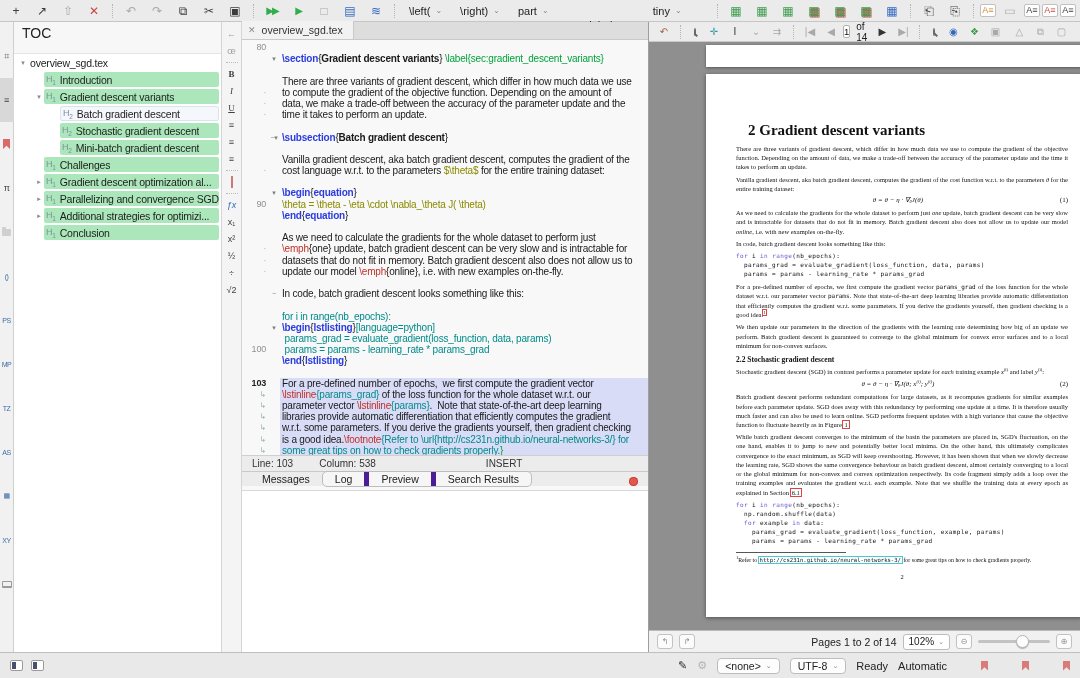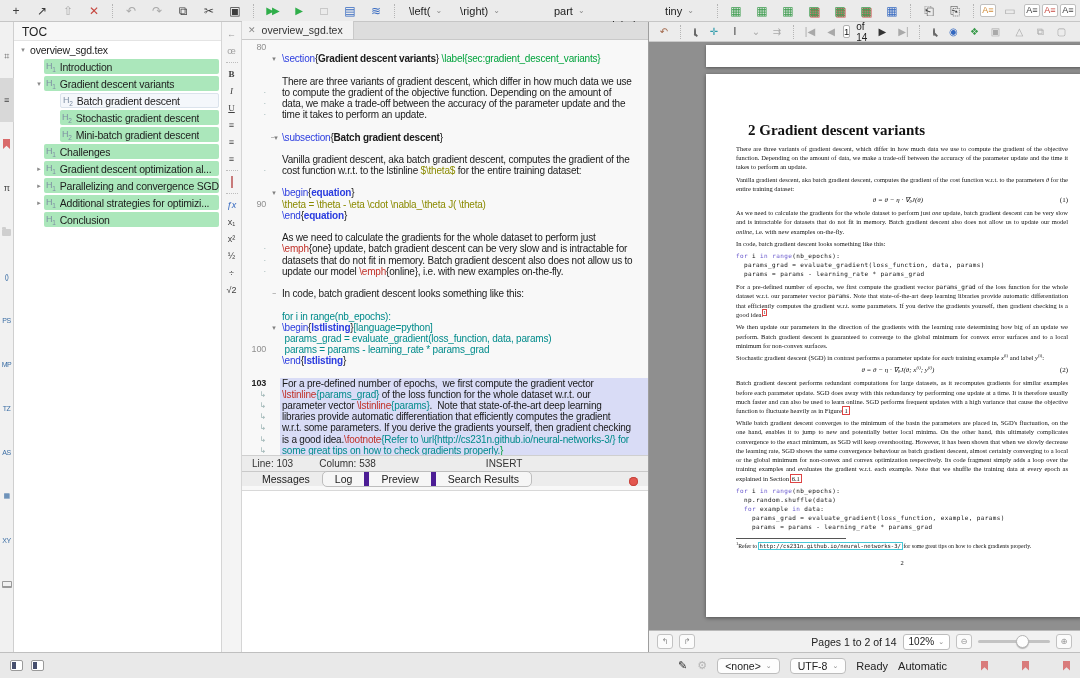--- a/index.html
+++ b/index.html
@@ -27,21 +27,21 @@
   .stripbtn.sel{background:#d8d8d8;}
   .stripbtn .tx{font-size:7px;color:#3b6ea5;letter-spacing:-0.5px;}
   .stripbtn .tx.dk{color:#3d3d3d;font-size:9px;}
   .ic-bm{width:7px;height:10px;background:#d96a6a;clip-path:polygon(0 0,100% 0,100% 100%,50% 68%,0 100%);}
   .ic-folder{width:9px;height:7px;background:#cfcfcf;border-radius:1px;position:relative;}
   .ic-folder::before{content:"";position:absolute;left:0;top:-2px;width:4px;height:2px;background:#cfcfcf;border-radius:1px 1px 0 0;}
   .ic-laptop{width:10px;height:7px;border:1px solid #9a9a9a;border-bottom-width:2px;border-radius:1px;}
 
   
   .toc{position:absolute;left:14px;top:22px;width:208px;height:630px;background:#ffffff;border-right:1px solid #d5d5d5;}
-  .toc-title{font-size:12px;color:#222;padding:3px 0 1px 8px;background:#f7f7f7;border-bottom:1px solid #e4e4e4;}
+  .toc-title{font-size:14px;color:#222;padding:3px 0 12px 8px;background:#f7f7f7;border-bottom:1px solid #e4e4e4;}
   .trow{display:flex;align-items:center;height:17px;font-size:10.5px;letter-spacing:-0.2px;cursor:default;}
   .trow .chev{width:10px;text-align:center;color:#8a8a8a;font-size:7px;flex:none;}
   .thl{display:flex;align-items:center;flex:1;height:15px;padding-left:2px;border-radius:2px;margin-right:2px;}
   .thl.green{background:#abe7bb;}
   .thl.selected{background:#f4f7fb;border:1px solid #dbe3ec;}
   .tmark{color:#7d8ea3;font-size:9px;margin-right:4px;flex:none;}
   .tmark sub{font-size:6.5px;}
   .tlabel{color:#1d1d1d;white-space:nowrap;overflow:hidden;}
 
   
@@ -61,21 +61,21 @@
         padding:0 10px 0 6px;font-size:10.5px;color:#333;gap:6px;}
   .etab .x{color:#8a8a8a;font-size:9px;}
   .ecode{position:absolute;top:18px;left:0;right:0;height:415px;overflow:hidden;padding-top:2px;}
   .eline{display:flex;height:11.2px;line-height:11.2px;font-size:10px;letter-spacing:-0.2px;white-space:pre;}
   .eline .gnum{width:26px;text-align:right;color:#909090;font-size:9px;flex:none;padding-right:2px;}
   .eline .gnum.cur{color:#222;font-weight:bold;}
   .eline .gnum.wrapm{color:#9bb3b3;font-size:8px;}
   .eline .gfold{width:12px;text-align:center;color:#808080;font-size:7px;flex:none;}
   .eline .content{flex:1;color:#1a1a1a;overflow:hidden;padding-left:2px;}
   .eline.sel .content{background:#d9dcf6;}
-  .cb{color:#2b3cdf;} .eb{color:#2b3cdf;font-weight:bold;} .bseg{font-weight:bold;}
+  .cb{color:#2b3cdf;font-weight:bold;} .eb{color:#2b3cdf;font-weight:bold;} .bseg{font-weight:bold;}
   .g{color:#00a33c;} .o{color:#8a8a00;} .t{color:#008b8b;} .r{color:#c03028;}
   .estatus{position:absolute;top:433px;left:0;right:0;height:16px;background:#ececec;border-top:1px solid #cfcfcf;
            display:flex;align-items:center;font-size:10px;color:#333;padding-left:10px;}
   .estatus .col{margin-left:26px;} .estatus .mode{margin-left:110px;}
   .bpanel-tabs{position:absolute;top:449px;left:0;right:0;height:15px;background:#ececec;border-top:1px solid #c9c9c9;
            display:flex;align-items:center;padding-left:8px;font-size:10.5px;}
   .btab-plain{padding:1px 12px;color:#222;}
   .seggroup{display:flex;border:1px solid #bdbdbd;border-radius:5px;overflow:hidden;background:#f6f6f6;}
   .btab{padding:1px 12px;color:#222;border-left:5px solid #4c1d95;}
   .btab:first-child{border-left:none;}
@@ -165,21 +165,21 @@
       <span class="tbicon bl">≋</span>
       <span class="tbsep"></span>
       <div class="tbcombo">
         <span>\left(</span>
         <span class="chev">⌄</span>
       </div>
       <div class="tbcombo">
         <span>\right)</span>
         <span class="chev">⌄</span>
       </div>
-      <div class="tbcombo" style="width: 86px; margin-left: 36px;">
+      <div class="tbcombo" style="width: 86px;">
         <span>part</span>
         <span class="chev">⌄</span>
       </div>
       <div class="tbcombo" style="width: 76px; margin-top: 28px;">
         <span>label</span>
         <span class="chev">⌄</span>
       </div>
       <div class="tbcombo" style="width: 82px;">
         <span>tiny</span>
         <span class="chev">⌄</span>
@@ -360,21 +360,21 @@
         <div class="eline"><span class="gnum"></span><span class="gfold">▾</span><span class="content"><span class="cb">\section</span><span>{</span><span class="bseg">Gradient descent variants</span><span>} </span><span class="g">\label</span><span class="g">{sec:gradient_descent_variants}</span></span></div>
         <div class="eline"><span class="gnum"></span><span class="gfold"></span><span class="content"></span></div>
         <div class="eline"><span class="gnum"></span><span class="gfold"></span><span class="content"><span>There are three variants of gradient descent, which differ in how much data we use</span></span></div>
         <div class="eline"><span class="gnum wrapm">·</span><span class="gfold"></span><span class="content"><span>to compute the gradient of the objective function. Depending on the amount of</span></span></div>
         <div class="eline"><span class="gnum wrapm">·</span><span class="gfold"></span><span class="content"><span>data, we make a trade-off between the accuracy of the parameter update and the</span></span></div>
         <div class="eline"><span class="gnum wrapm">·</span><span class="gfold"></span><span class="content"><span>time it takes to perform an update.</span></span></div>
         <div class="eline"><span class="gnum"></span><span class="gfold"></span><span class="content"></span></div>
         <div class="eline"><span class="gnum"></span><span class="gfold">−▾</span><span class="content"><span class="cb">\subsection</span><span>{</span><span class="bseg">Batch gradient descent</span><span>}</span></span></div>
         <div class="eline"><span class="gnum"></span><span class="gfold"></span><span class="content"></span></div>
         <div class="eline"><span class="gnum"></span><span class="gfold"></span><span class="content"><span>Vanilla gradient descent, aka batch gradient descent, computes the gradient of the</span></span></div>
-        <div class="eline"><span class="gnum wrapm">·</span><span class="gfold"></span><span class="content"><span>cost function w.r.t. to the lstinline </span><span class="o">$\theta$</span><span> for the entire training dataset:</span></span></div>
+        <div class="eline"><span class="gnum wrapm">·</span><span class="gfold"></span><span class="content"><span>cost language w.r.t. to the parameters </span><span class="o">$\theta$</span><span> for the entire training dataset:</span></span></div>
         <div class="eline"><span class="gnum"></span><span class="gfold"></span><span class="content"></span></div>
         <div class="eline"><span class="gnum"></span><span class="gfold">▾</span><span class="content"><span class="cb">\begin</span><span>{</span><span class="eb">equation</span><span>}</span></span></div>
         <div class="eline"><span class="gnum">90</span><span class="gfold"></span><span class="content"><span class="o">\theta = \theta - \eta \cdot \nabla_\theta J( \theta)</span></span></div>
         <div class="eline"><span class="gnum"></span><span class="gfold"></span><span class="content"><span class="cb">\end</span><span>{</span><span class="eb">equation</span><span>}</span></span></div>
         <div class="eline"><span class="gnum"></span><span class="gfold"></span><span class="content"></span></div>
         <div class="eline"><span class="gnum"></span><span class="gfold"></span><span class="content"><span>As we need to calculate the gradients for the whole dataset to perform just</span></span></div>
         <div class="eline"><span class="gnum wrapm">·</span><span class="gfold"></span><span class="content"><span class="r">\emph</span><span>{one}</span><span> update, batch gradient descent can be very slow and is intractable for</span></span></div>
         <div class="eline"><span class="gnum wrapm">·</span><span class="gfold"></span><span class="content"><span>datasets that do not fit in memory. Batch gradient descent also does not allow us to</span></span></div>
         <div class="eline"><span class="gnum wrapm">·</span><span class="gfold"></span><span class="content"><span>update our model </span><span class="r">\emph</span><span>{online}</span><span>, i.e. with new examples on-the-fly.</span></span></div>
         <div class="eline"><span class="gnum"></span><span class="gfold"></span><span class="content"></span></div>
@@ -446,20 +446,21 @@
           <p><span>Vanilla gradient descent, aka batch gradient descent, computes the gradient of the cost function w.r.t. to the parameters </span><span class="mi">θ</span><span> for the entire training dataset:</span></p>
           <div class="peq">
             <span class="eqbody"><span>θ = θ − η · ∇</span><span class="sub">θ</span><span>J(θ)</span></span>
             <span class="eqtag">(1)</span>
           </div>
           <p><span>As we need to calculate the gradients for the whole dataset to perform just </span><span class="it">one</span><span> update, batch gradient descent can be very slow and is intractable for datasets that do not fit in memory. Batch gradient descent also does not allow us to update our model </span><span class="it">online</span><span>, i.e. with new examples on-the-fly.</span></p>
           <p><span>In code, batch gradient descent looks something like this:</span></p>
           <div class="pcode"><div><span class="kw">for</span><span> i </span><span class="kw">in</span><span> </span><span class="kw">range</span><span>(nb_epochs):</span></div><div><span>  params_grad = evaluate_gradient(loss_function, data, params)</span></div><div><span>  params = params - learning_rate * params_grad</span></div></div>
           <p><span>For a pre-defined number of epochs, we first compute the gradient vector </span><span class="tt">params_grad</span><span> of the loss function for the whole dataset w.r.t. our parameter vector </span><span class="tt">params</span><span>. Note that state-of-the-art deep learning libraries provide automatic differentiation that efficiently computes the gradient w.r.t. some parameters. If you derive the gradients yourself, then gradient checking is a good idea.</span><span class="refsup">1</span></p>
           <p><span>We then update our parameters in the direction of the gradients with the learning rate determining how big of an update we perform. Batch gradient descent is guaranteed to converge to the global minimum for convex error surfaces and to a local minimum for non-convex surfaces.</span></p>
+          <div class="ph2">2.2    Stochastic gradient descent</div>
           <p><span>Stochastic gradient descent (SGD) in contrast performs a parameter update for </span><span class="it">each</span><span> training example </span><span class="mi">x</span><span class="sup">(i)</span><span> and label </span><span class="mi">y</span><span class="sup">(i)</span><span>:</span></p>
           <div class="peq">
             <span class="eqbody"><span>θ = θ − η · ∇</span><span class="sub">θ</span><span>J(θ; x</span><span class="sup">(i)</span><span>; y</span><span class="sup">(i)</span><span>)</span></span>
             <span class="eqtag">(2)</span>
           </div>
           <p><span>Batch gradient descent performs redundant computations for large datasets, as it recomputes gradients for similar examples before each parameter update. SGD does away with this redundancy by performing one update at a time. It is therefore usually much faster and can also be used to learn online. SGD performs frequent updates with a high variance that cause the objective function to fluctuate heavily as in Figure </span><span class="ref">1</span></p>
           <p><span>While batch gradient descent converges to the minimum of the basin the parameters are placed in, SGD's fluctuation, on the one hand, enables it to jump to new and potentially better local minima. On the other hand, this ultimately complicates convergence to the exact minimum, as SGD will keep overshooting. However, it has been shown that when we slowly decrease the learning rate, SGD shows the same convergence behaviour as batch gradient descent, almost certainly converging to a local or the global minimum for non-convex and convex optimization respectively. Its code fragment simply adds a loop over the training examples and evaluates the gradient w.r.t. each example. Note that we shuffle the training data at every epoch as explained in Section </span><span class="ref">6.1</span></p>
           <div class="pcode"><div><span class="kw">for</span><span> i </span><span class="kw">in</span><span> </span><span class="kw">range</span><span>(nb_epochs):</span></div><div><span>  np.random.shuffle(data)</span></div><div><span>  </span><span class="kw">for</span><span> example </span><span class="kw">in</span><span> data:</span></div><div><span>    params_grad = evaluate_gradient(loss_function, example, params)</span></div><div><span>    params = params - learning_rate * params_grad</span></div></div>
           <div class="fnblock"><div class="fnrule"></div><span class="sup">1</span><span>Refer to </span><span class="urlbox">http://cs231n.github.io/neural-networks-3/</span><span> for some great tips on how to check gradients properly.</span></div>
           <div class="pnum">2</div>

